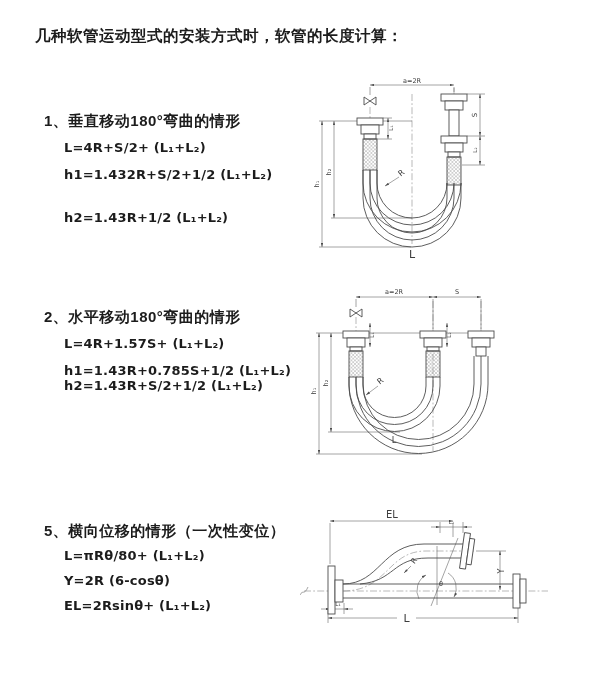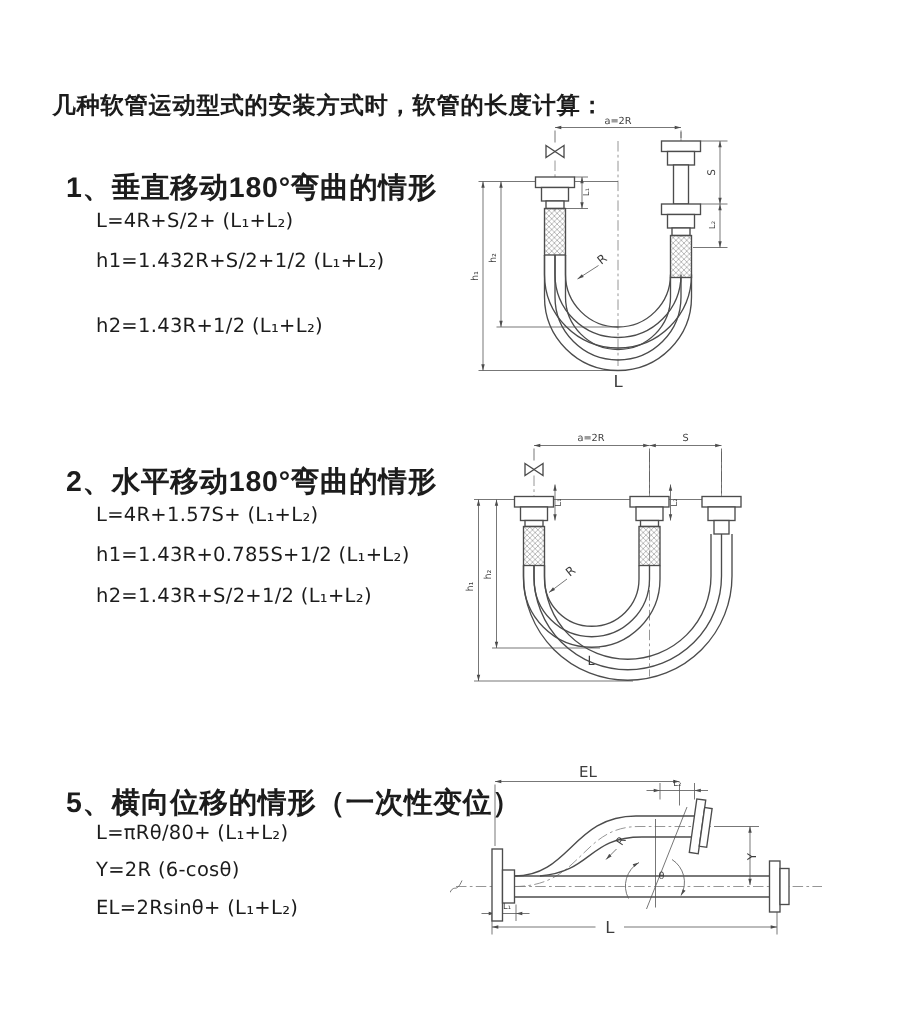--- a/index.html
+++ b/index.html
@@ -1,21 +1,21 @@
 <!DOCTYPE html>
 <html><head>
 <meta charset="utf-8">
 <style>
   html,body { margin:0; padding:0; }
   body { width:600px; height:675px; background:#ffffff; position:relative; overflow:hidden;
          font-family:"Liberation Sans","DejaVu Sans",sans-serif; color:#1c1c1c; }
   .abs { position:absolute; white-space:nowrap; }
-  .title { font-weight:bold; font-size:15.5px; letter-spacing:0.5px;margin-top:34px; }
-  .heading { font-weight:bold; font-size:19px; letter-spacing:0.5px; }
-  .formula { font-weight:normal; font-size:13px; font-family:"DejaVu Sans",sans-serif; letter-spacing:0.2px; }
+  .title { font-weight:bold; font-size:15.5px; letter-spacing:0.5px; }
+  .heading { font-weight:bold; font-size:15px; letter-spacing:0.5px; }
+  .formula { font-weight:bold; font-size:13px; font-family:"DejaVu Sans",sans-serif; letter-spacing:0.2px; }
   svg.diag { position:absolute; }
   .s   { stroke:#4c4c4c; stroke-width:0.9; fill:none; }
   .s2  { stroke:#5a5a5a; stroke-width:0.55; fill:none; }
   .sw  { stroke:#4c4c4c; stroke-width:0.9; fill:#ffffff; }
   .sbr { stroke:#4c4c4c; stroke-width:0.9; }
   .cl  { stroke:#737373; stroke-width:0.5; fill:none; stroke-dasharray:7 2.2 1.8 2.2; }
   .pp  { stroke:#8d8d8d; stroke-width:0.4; fill:none; }
   .af  { fill:#4c4c4c; stroke:none; }
   .tl  { fill:#3d3d3d; font-family:"DejaVu Sans",sans-serif; }
 </style>
@@ -25,21 +25,21 @@
 <div class="abs title" style="left:35px; top:26px">几种软管运动型式的安装方式时，软管的长度计算：</div>
 
 <div class="abs heading" style="left:44px; top:112px">1、垂直移动180°弯曲的情形</div>
 <div class="abs formula" style="left:64px; top:140px">L=4R+S/2+ (L₁+L₂)</div>
 <div class="abs formula" style="left:64px; top:167px">h1=1.432R+S/2+1/2 (L₁+L₂)</div>
 <div class="abs formula" style="left:64px; top:210px">h2=1.43R+1/2 (L₁+L₂)</div>
 
 <div class="abs heading" style="left:44px; top:308px">2、水平移动180°弯曲的情形</div>
 <div class="abs formula" style="left:64px; top:336px">L=4R+1.57S+ (L₁+L₂)</div>
 <div class="abs formula" style="left:64px; top:363px">h1=1.43R+0.785S+1/2 (L₁+L₂)</div>
-<div class="abs formula" style="left:64px; top:390px">h2=1.43R+S/2+1/2 (L₁+L₂)</div>
+<div class="abs formula" style="left:64px; top:378px">h2=1.43R+S/2+1/2 (L₁+L₂)</div>
 
 <div class="abs heading" style="left:44px; top:522px">5、横向位移的情形（一次性变位）</div>
 <div class="abs formula" style="left:64px; top:548px">L=πRθ/80+ (L₁+L₂)</div>
 <div class="abs formula" style="left:64px; top:573px">Y=2R (6-cosθ)</div>
 <div class="abs formula" style="left:64px; top:598px">EL=2Rsinθ+ (L₁+L₂)</div>
 
 <svg class="diag" style="left:312px; top:72px" width="285" height="195" viewBox="0 0 285 195">
   <defs>
     <marker id="m1" viewBox="0 0 10 6" refX="9" refY="3" markerWidth="9" markerHeight="5.4" orient="auto-start-reverse">
       <path class="af" d="M0.5 0.7 L9 3 L0.5 5.3 Z"></path>

